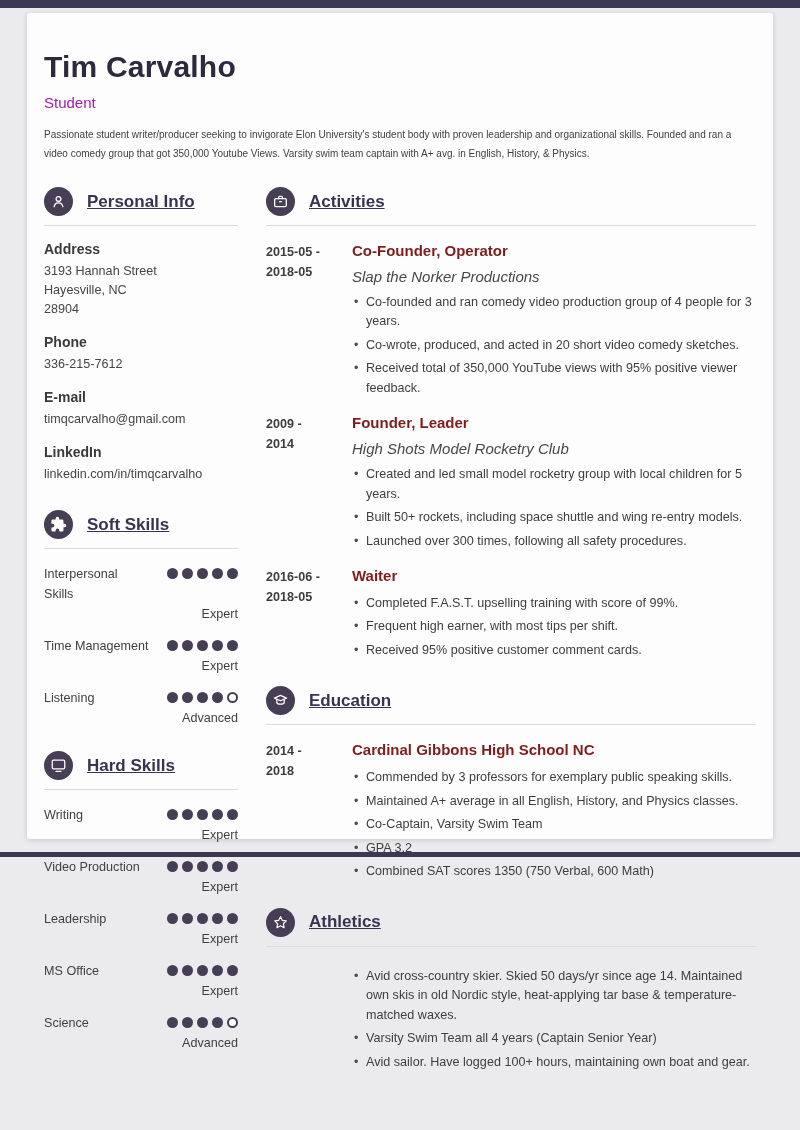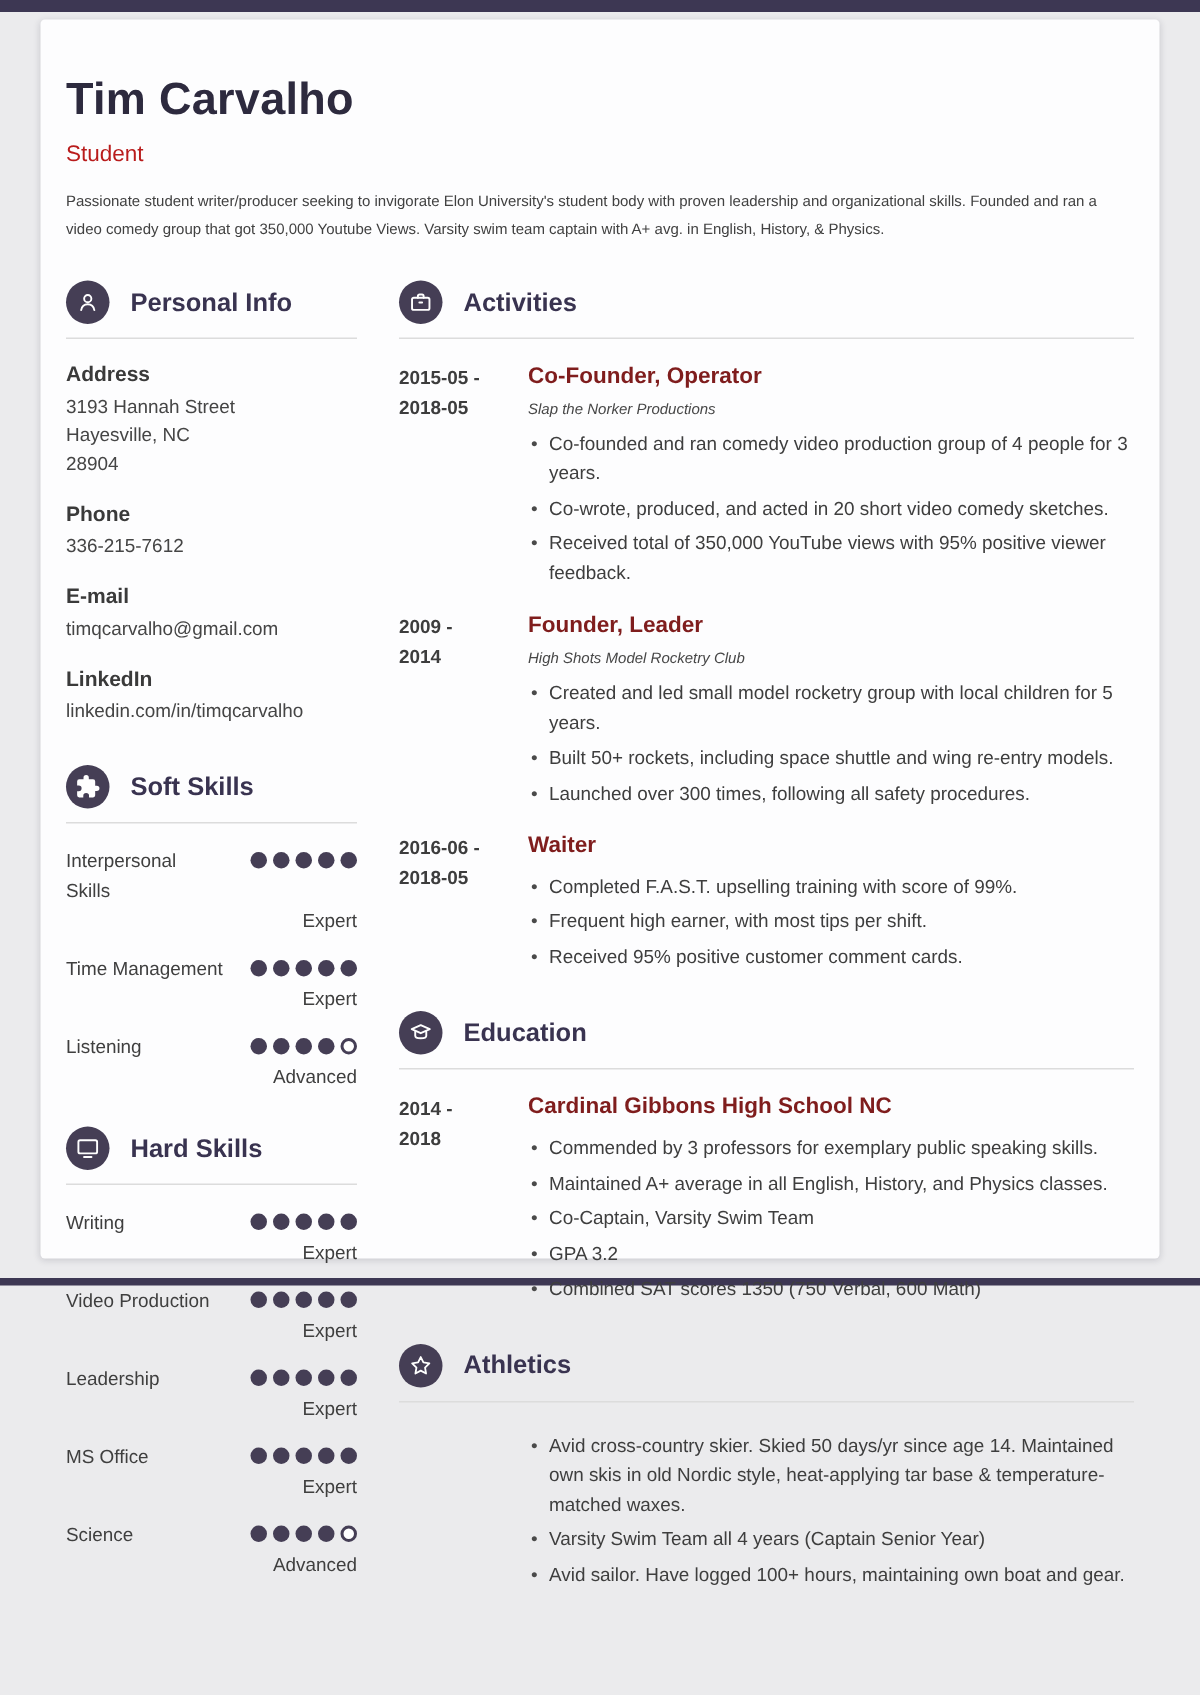--- a/index.html
+++ b/index.html
@@ -15,53 +15,53 @@
     box-sizing:border-box;
     margin:5px 27px 13px 27px;
     height:826px;
     background:#fdfdfe;
     border-radius:3px;
     box-shadow:0 1px 5px rgba(40,40,60,.18);
     padding:37px 17px 30px 17px;
   }
   
   .name{font-size:30px;font-weight:700;color:#2d2a3e;line-height:1.1;letter-spacing:.2px;}
-  .job-title{font-size:15px;color:#b91c1c;margin-top:11px;}
+  .job-title{font-size:15px;color:#a21caf;margin-top:11px;}
   .summary{font-size:10px;color:#414141;line-height:19px;margin-top:14px;max-width:712px;}
   
   .cols{display:flex;gap:28px;margin-top:24px;align-items:flex-start;}
   .col-left{width:194px;flex:none;}
   .col-right{flex:1;min-width:0;}
   
   .sec{margin-top:26px;}
   .sec:first-child{margin-top:0;}
   .sec-head{display:flex;align-items:center;gap:14px;}
   .sec-icon{width:29px;height:29px;border-radius:50%;background:#453e55;flex:none;
     display:flex;align-items:center;justify-content:center;}
   .sec-icon svg{width:17px;height:17px;display:block;}
-  .sec-title{font-size:17px;font-weight:700;color:#393350;}
+  .sec-title{font-size:17px;font-weight:700;color:#393350;text-decoration:underline;}
   .sec-rule{border:none;border-top:1px solid #dcdcdc;margin:9px 0 0 0;}
   
   .pi-label{font-size:14px;font-weight:700;color:#3a3a3a;margin-top:15px;}
   .pi-val{font-size:12.6px;color:#454545;line-height:19px;margin-top:5px;}
   .pi-val div{margin-top:0;}
   
   .skill{margin-top:15px;}
   .skill-top{display:flex;justify-content:space-between;align-items:flex-start;}
   .skill-name{font-size:12.6px;color:#3f3f3f;line-height:20px;max-width:106px;}
   .dots{display:flex;gap:4px;padding-top:4px;}
   .dot{width:11px;height:11px;border-radius:50%;background:#453e55;box-sizing:border-box;}
   .dot:not(.dot-filled){background:#fff;border:2px solid #453e55;}
   .skill-level{text-align:right;font-size:12.6px;color:#3f3f3f;margin-top:3px;}
   
   .entry{display:flex;margin-top:16px;}
   .entry-dates{width:86px;flex:none;font-size:12.6px;font-weight:700;color:#3d3d3d;line-height:20px;}
   .entry-body{flex:1;min-width:0;}
   .entry-role{font-size:15px;font-weight:700;color:#7f1d1d;line-height:1.25;}
-  .entry-org{font-size:10px;font-style:italic;color:#474747;margin-top:7px;}
+  .entry-org{font-size:15px;font-style:italic;color:#474747;margin-top:7px;}
   ul.bullets{list-style:none;margin:8px 0 0 0;padding:0 0 0 14px;}
   ul.bullets li{position:relative;font-size:12.6px;color:#3e3e3e;line-height:19.5px;margin-top:4px;}
   ul.bullets li::before{content:"\2022";position:absolute;left:-12px;color:#4a4a4a;}
 </style>
 </head>
 <body>
 
 <div class="accent-bar"></div>
 
 <div class="page">

